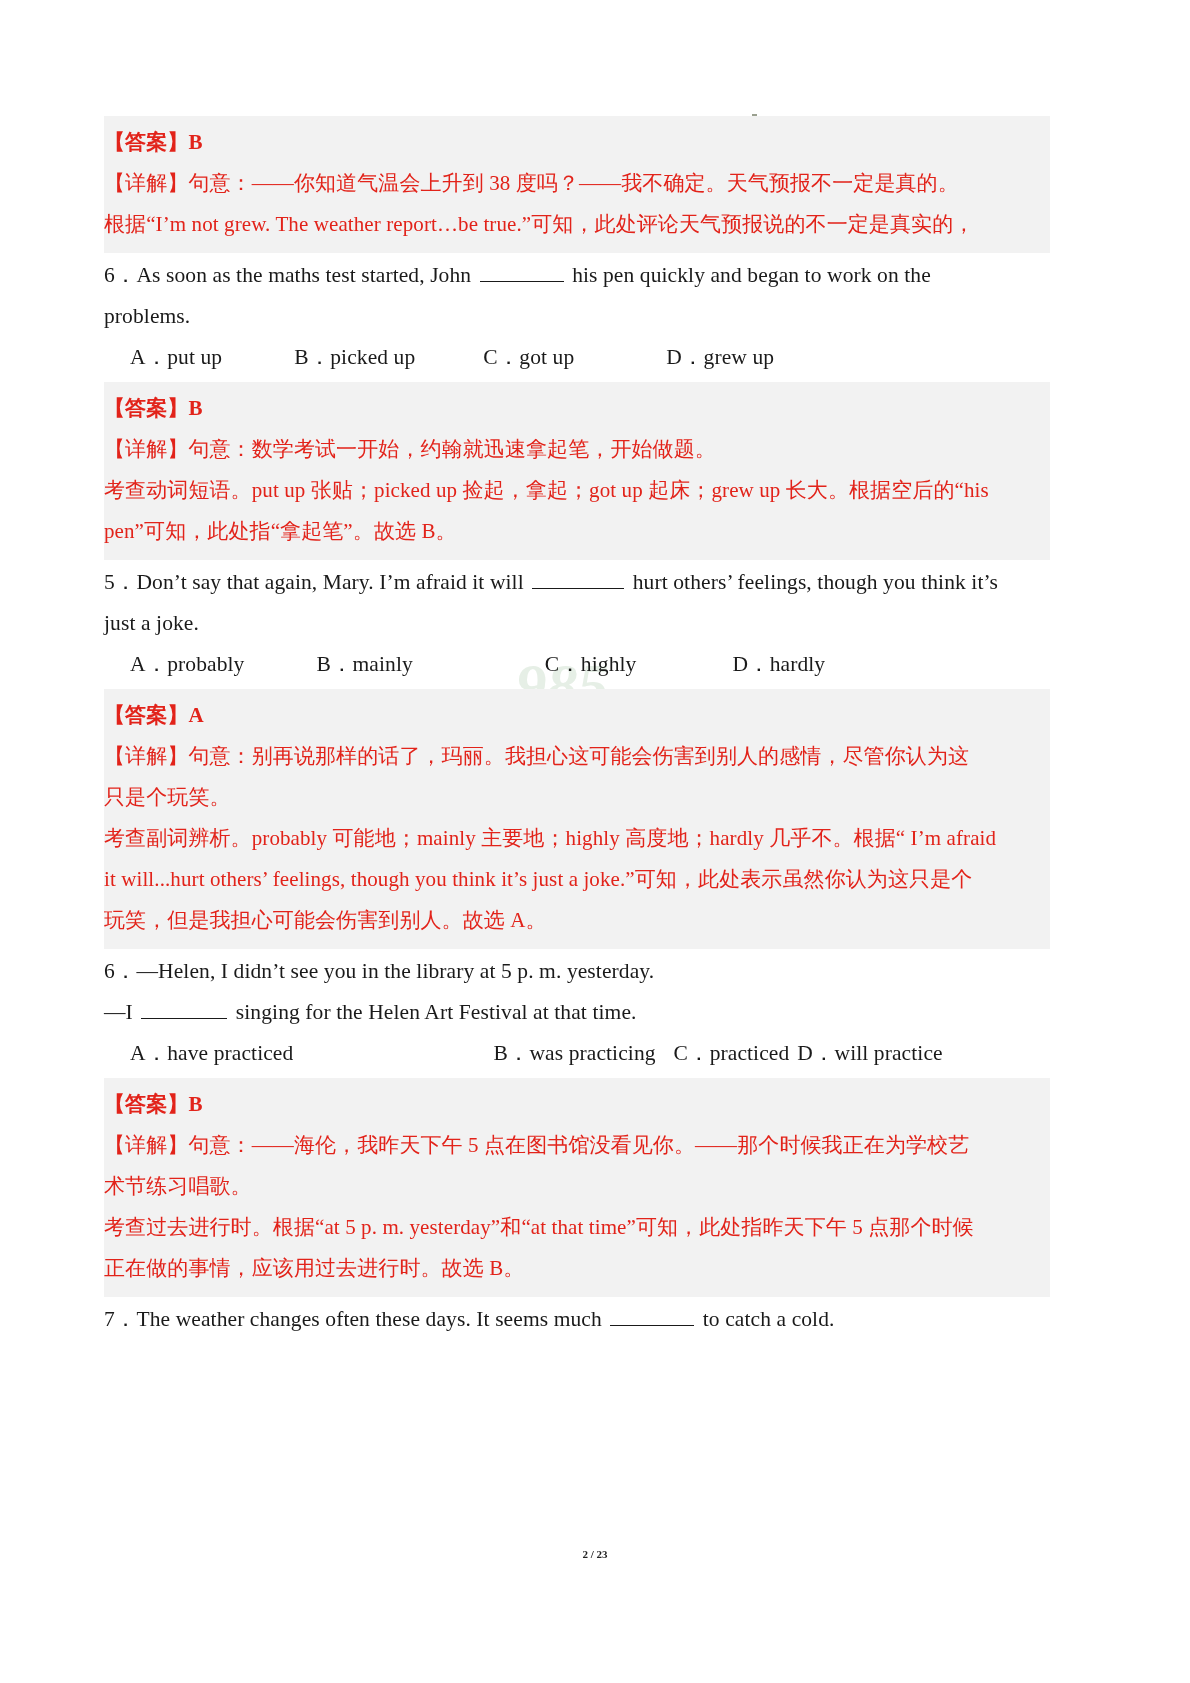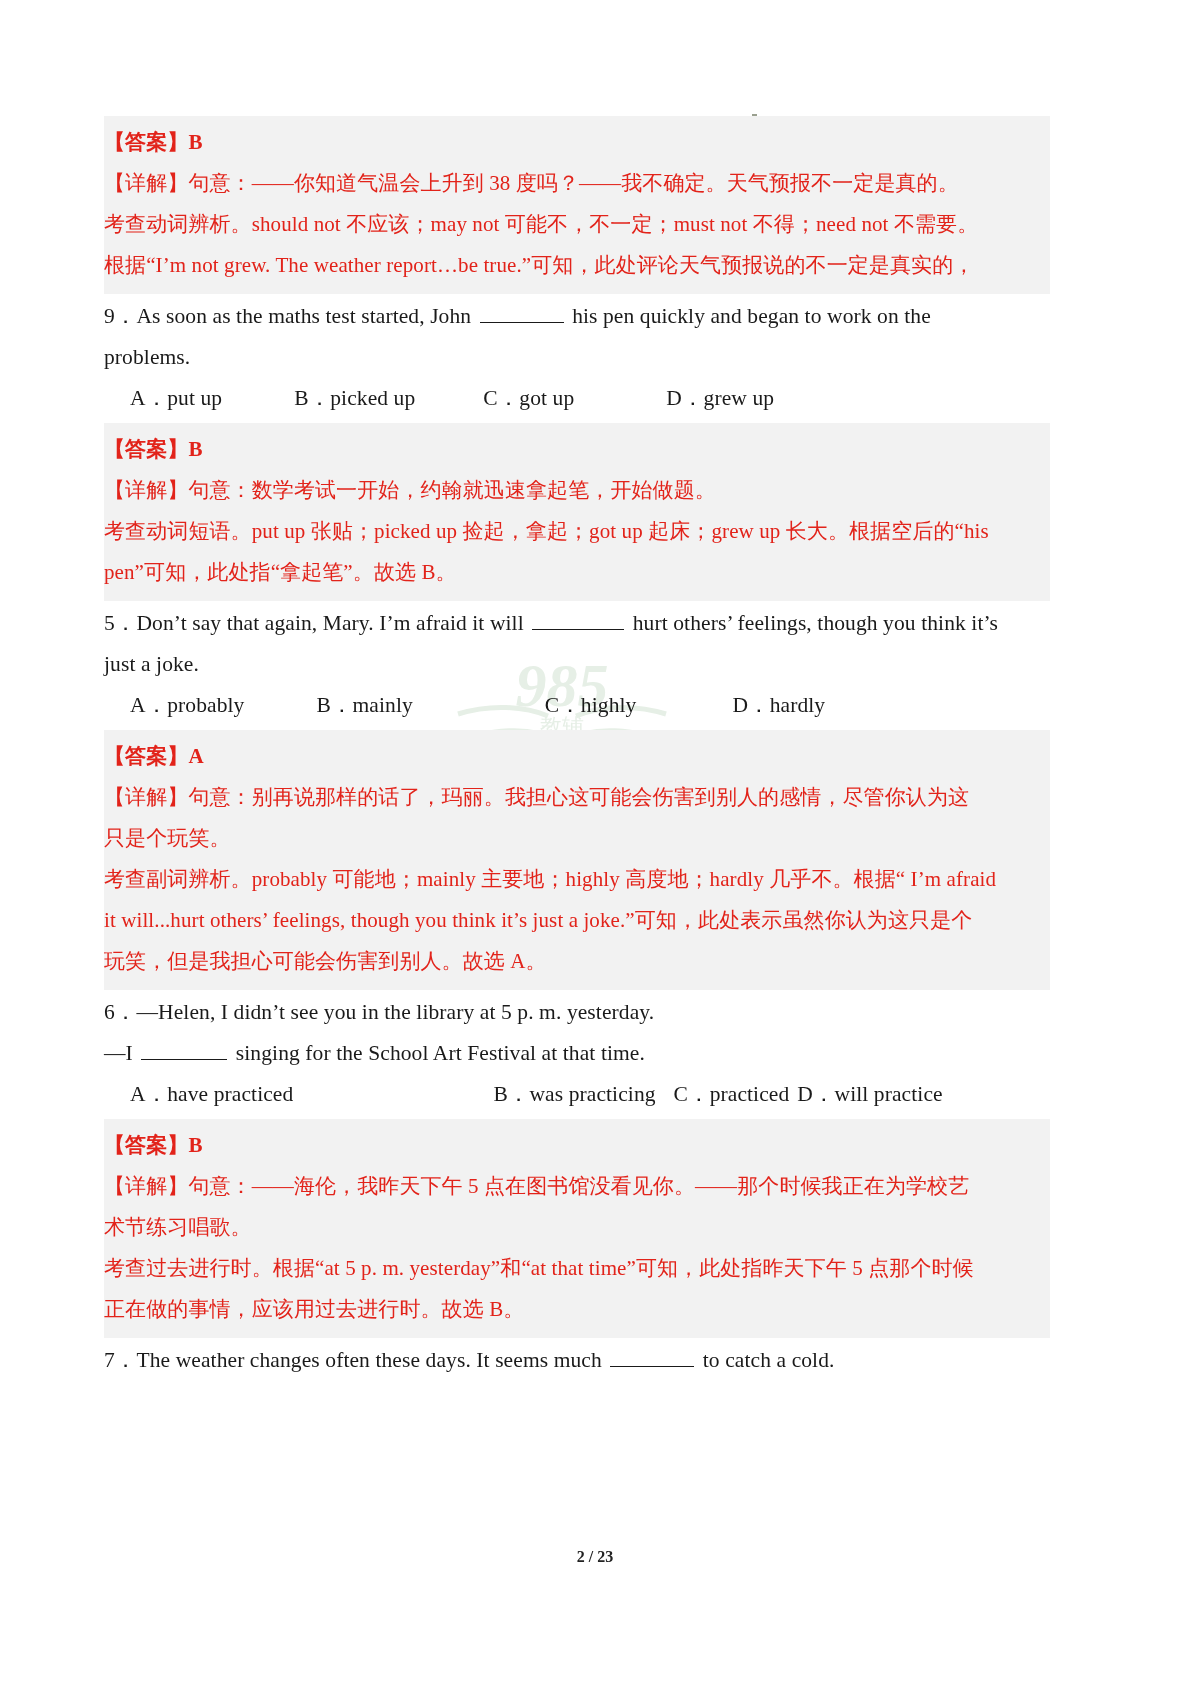--- a/index.html
+++ b/index.html
@@ -105,21 +105,21 @@
     margin-top: 9px;
   }
 
   
   .footer {
     position: absolute;
     left: 0;
     top: 1548px;
     width: 1190px;
     text-align: center;
-    font-size: 16px;
+    font-size: 11px;
     font-weight: bold;
     color: #222222;
     font-family: "Liberation Serif", serif;
   }
 
   
   .top-mark {
     position: absolute;
     left: 752px;
     top: 114px;
@@ -147,26 +147,25 @@
       <text x="134" y="86" text-anchor="middle" font-family="Liberation Serif, serif" font-size="22" fill="#e6efe6">教辅</text>
     </svg>
   </div>
   <div class="wm-text">微信小程序985 教辅</div>
 
   <div class="content">
 
     <div class="ansblock">
       <div class="line cjk-lead">【答案】B</div>
       <div class="line">【详解】句意：——你知道气温会上升到 38 度吗？——我不确定。天气预报不一定是真的。</div>
-      <div class="line">考查动词辨析。should not 不应该；may not 可能不，不一定；must not 不得；need not 不需要。</div>
       <div class="line">根据“I’m not grew. The weather report…be true.”可知，此处评论天气预报说的不一定是真实的，</div>
     </div>
 
     <div class="qblock">
-      <div class="line qnum-line"><span>9．As soon as the maths test started, John </span><span class="blank w1"></span><span> his pen quickly and began to work on the</span></div>
+      <div class="line qnum-line"><span>6．As soon as the maths test started, John </span><span class="blank w1"></span><span> his pen quickly and began to work on the</span></div>
       <div class="line cont-line">problems.</div>
       <div class="line indent-opts"><span class="opt">A．put up</span><span class="sp-a"></span><span class="opt">B．picked up</span><span class="sp-b"></span><span class="opt">C．got up</span><span class="sp-c"></span><span class="opt">D．grew up</span></div>
     </div>
 
     <div class="ansblock">
       <div class="line cjk-lead">【答案】B</div>
       <div class="line">【详解】句意：数学考试一开始，约翰就迅速拿起笔，开始做题。</div>
       <div class="line">考查动词短语。put up 张贴；picked up 捡起，拿起；got up 起床；grew up 长大。根据空后的“his</div>
       <div class="line">pen”可知，此处指“拿起笔”。故选 B。</div>
     </div>
@@ -181,21 +180,21 @@
       <div class="line cjk-lead">【答案】A</div>
       <div class="line">【详解】句意：别再说那样的话了，玛丽。我担心这可能会伤害到别人的感情，尽管你认为这</div>
       <div class="line">只是个玩笑。</div>
       <div class="line">考查副词辨析。probably 可能地；mainly 主要地；highly 高度地；hardly 几乎不。根据“ I’m afraid</div>
       <div class="line">it will...hurt others’ feelings, though you think it’s just a joke.”可知，此处表示虽然你认为这只是个</div>
       <div class="line">玩笑，但是我担心可能会伤害到别人。故选 A。</div>
     </div>
 
     <div class="qblock">
       <div class="line qnum-line">6．—Helen, I didn’t see you in the library at 5 p. m. yesterday.</div>
-      <div class="line cont-line"><span>—I </span><span class="blank w3"></span><span> singing for the School Art Festival at that time.</span></div>
+      <div class="line cont-line"><span>—I </span><span class="blank w3"></span><span> singing for the Helen Art Festival at that time.</span></div>
       <div class="line indent-opts"><span class="opt">A．have practiced</span><span class="sp-q6a"></span><span class="opt">B．was practicing</span><span class="sp-q6b"></span><span class="opt">C．practiced</span><span class="sp-q6c"></span><span class="opt">D．will practice</span></div>
     </div>
 
     <div class="ansblock">
       <div class="line cjk-lead">【答案】B</div>
       <div class="line">【详解】句意：——海伦，我昨天下午 5 点在图书馆没看见你。——那个时候我正在为学校艺</div>
       <div class="line">术节练习唱歌。</div>
       <div class="line">考查过去进行时。根据“at 5 p. m. yesterday”和“at that time”可知，此处指昨天下午 5 点那个时候</div>
       <div class="line">正在做的事情，应该用过去进行时。故选 B。</div>
     </div>

